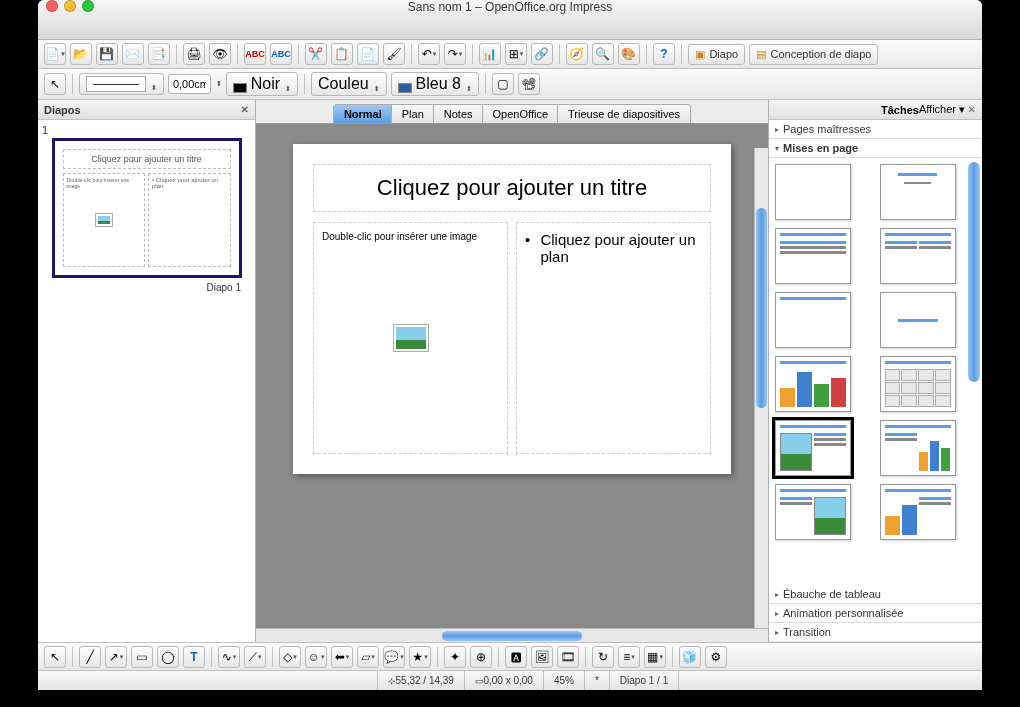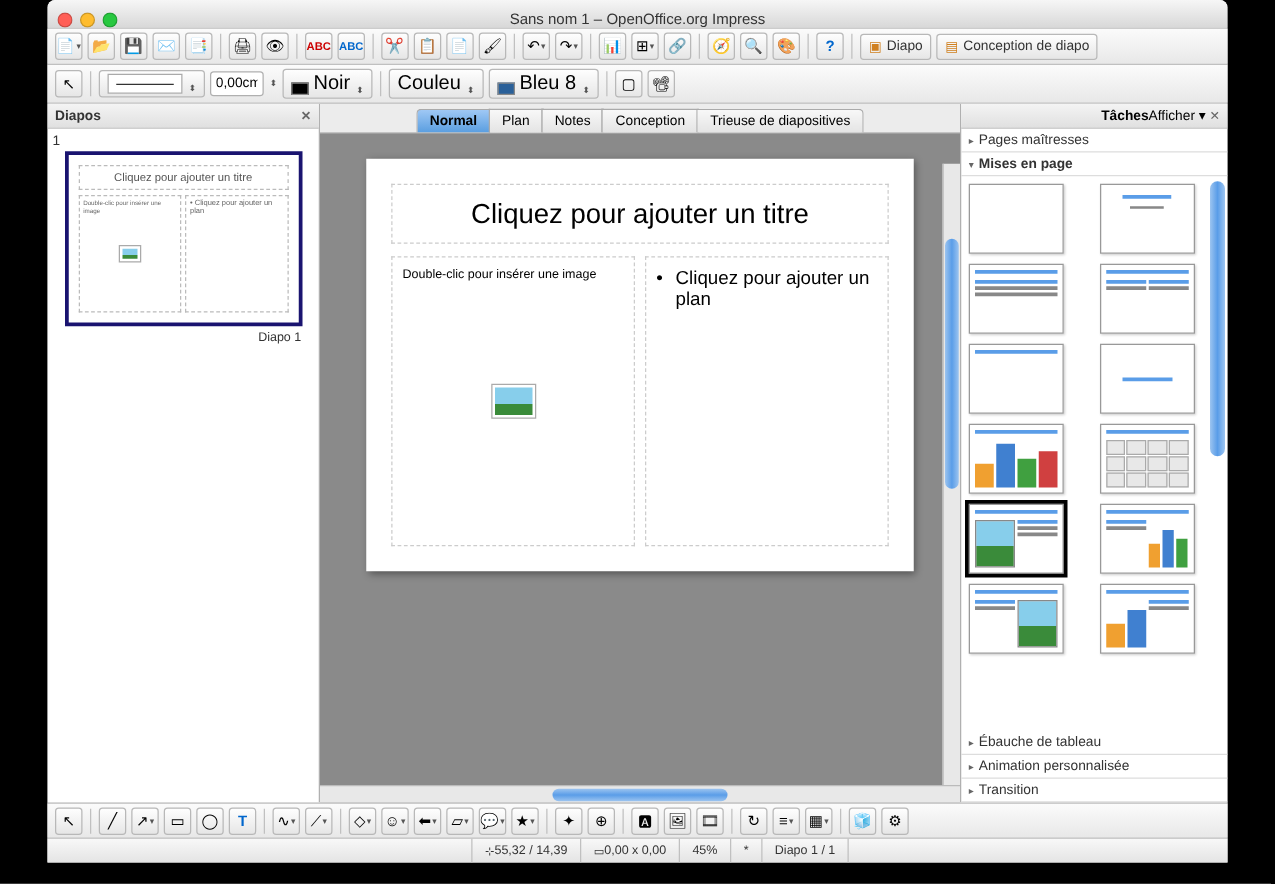--- a/index.html
+++ b/index.html
@@ -1,18 +1,18 @@
 <!DOCTYPE html>
 <html><head>
 <meta charset="utf-8">
 <style>
 * { margin: 0; padding: 0; box-sizing: border-box; font-family: "Lucida Grande", Arial, sans-serif; }
 body { background: #000; width: 1020px; height: 707px; overflow: hidden; }
 .window { position: absolute; left: 38px; top: 0; width: 944px; height: 690px; background: #ececec; border-radius: 6px 6px 0 0; box-shadow: 0 4px 20px rgba(0,0,0,0.5); display: flex; flex-direction: column; }
-.titlebar { height: 23px; background: linear-gradient(#f6f6f6, #d8d8d8); border-bottom: 1px solid #b0b0b0; display: flex; align-items: flex-end; border-radius: 6px 6px 0 0; position: relative; }
+.titlebar { height: 40px; background: linear-gradient(#f6f6f6, #d8d8d8); border-bottom: 1px solid #b0b0b0; display: flex; align-items: flex-start; border-radius: 6px 6px 0 0; position: relative; }
 .traffic { display: flex; gap: 6px; padding-left: 8px; }
 .dot { width: 12px; height: 12px; border-radius: 50%; border: 1px solid rgba(0,0,0,0.2); }
 .dot.red { background: #ff5f57; }
 .dot.yellow { background: #febc2e; }
 .dot.green { background: #28c840; }
 .titlebar-title { position: absolute; left: 50%; transform: translateX(-50%); font-size: 12px; color: #333; }
 .toolbar { background: linear-gradient(#fbfbfb, #e8e8e8); border-bottom: 1px solid #c0c0c0; padding: 3px 6px; display: flex; align-items: center; gap: 4px; flex-wrap: wrap; min-height: 28px; }
 .tbtn { width: 22px; height: 22px; background: linear-gradient(#fefefe, #e6e6e6); border: 1px solid #b8b8b8; border-radius: 3px; display: flex; align-items: center; justify-content: center; font-size: 12px; cursor: pointer; }
 .sep { width: 1px; height: 20px; background: #c0c0c0; margin: 0 2px; }
 .small-arrow { font-size: 7px; color: #555; margin-left: 1px; }
@@ -180,21 +180,21 @@
         </div>
         <div class="thumb-caption">Diapo 1</div>
       </div>
     </div>
 
     <div class="center">
       <div class="tabs">
         <div class="tab active">Normal</div>
         <div class="tab">Plan</div>
         <div class="tab">Notes</div>
-        <div class="tab">Conception</div>
+        <div class="tab">OpenOffice</div>
         <div class="tab">Trieuse de diapositives</div>
       </div>
       <div class="editor-area">
         <div class="slide">
           <div class="slide-title">Cliquez pour ajouter un titre</div>
           <div class="slide-cols">
             <div class="slide-col">
               <div style="font-size:10px">Double-clic pour insérer une image</div>
               <div class="img-ph">
                   <div class="img-ph-inner"></div>

